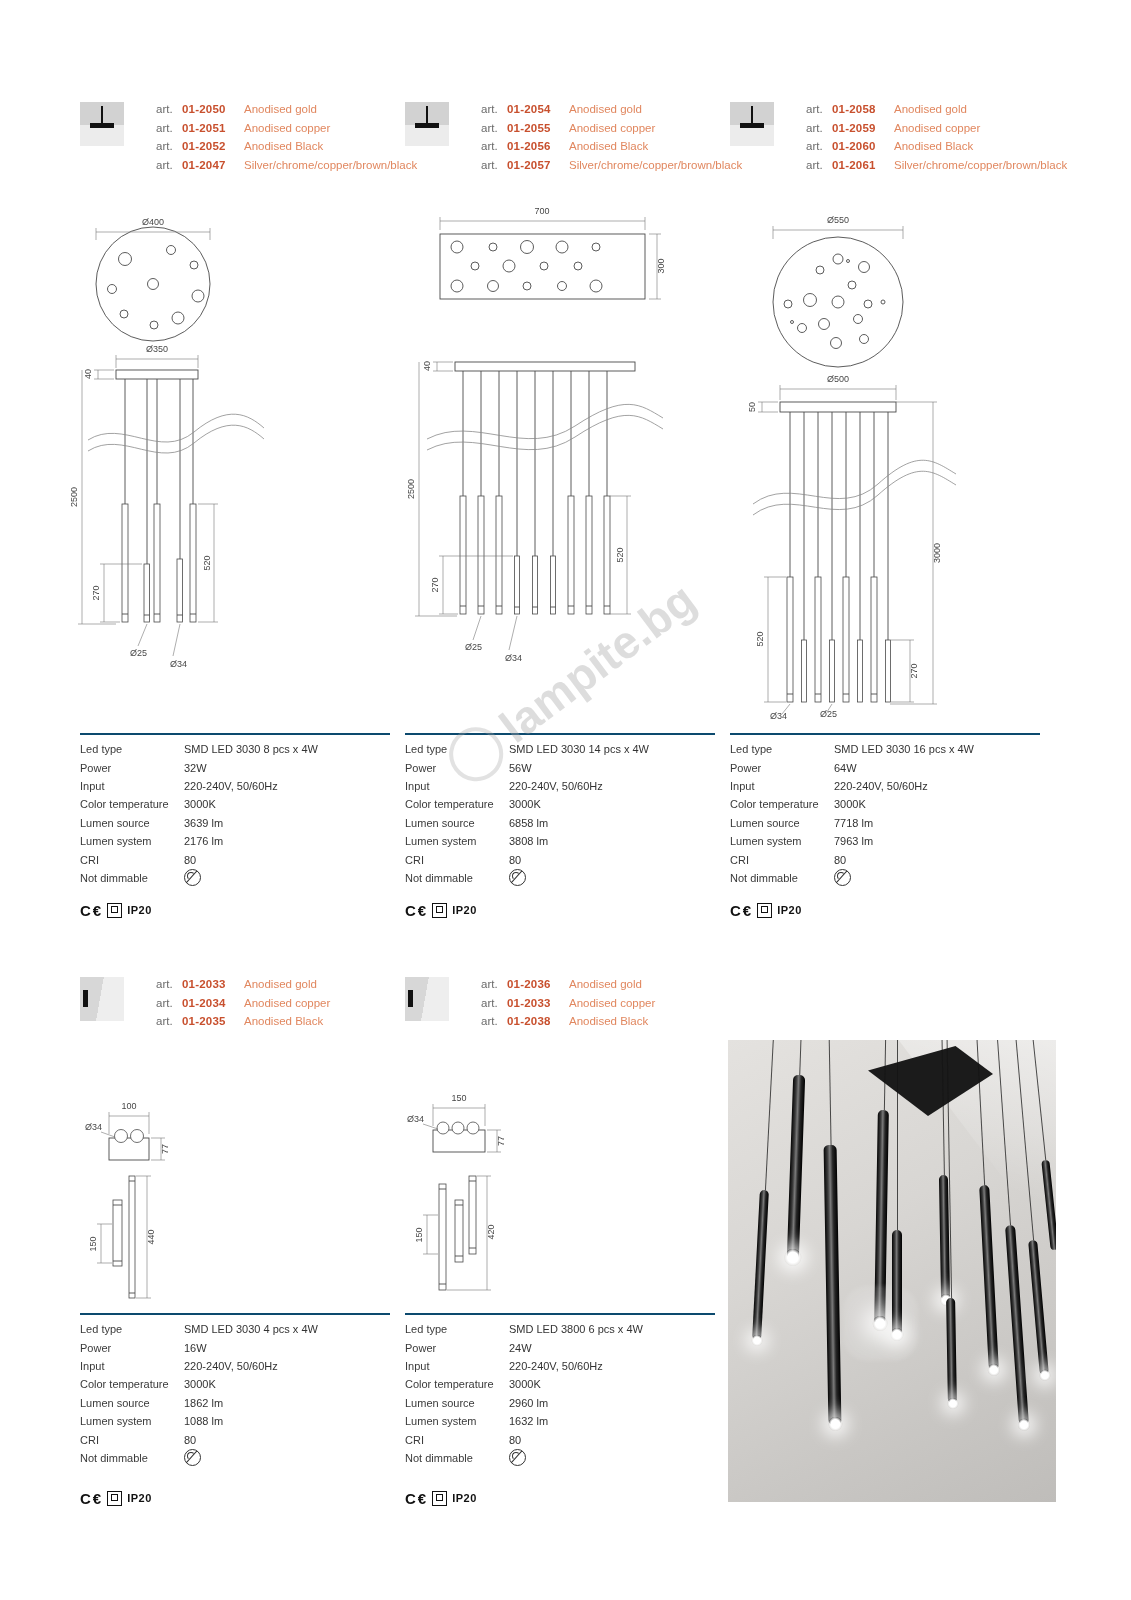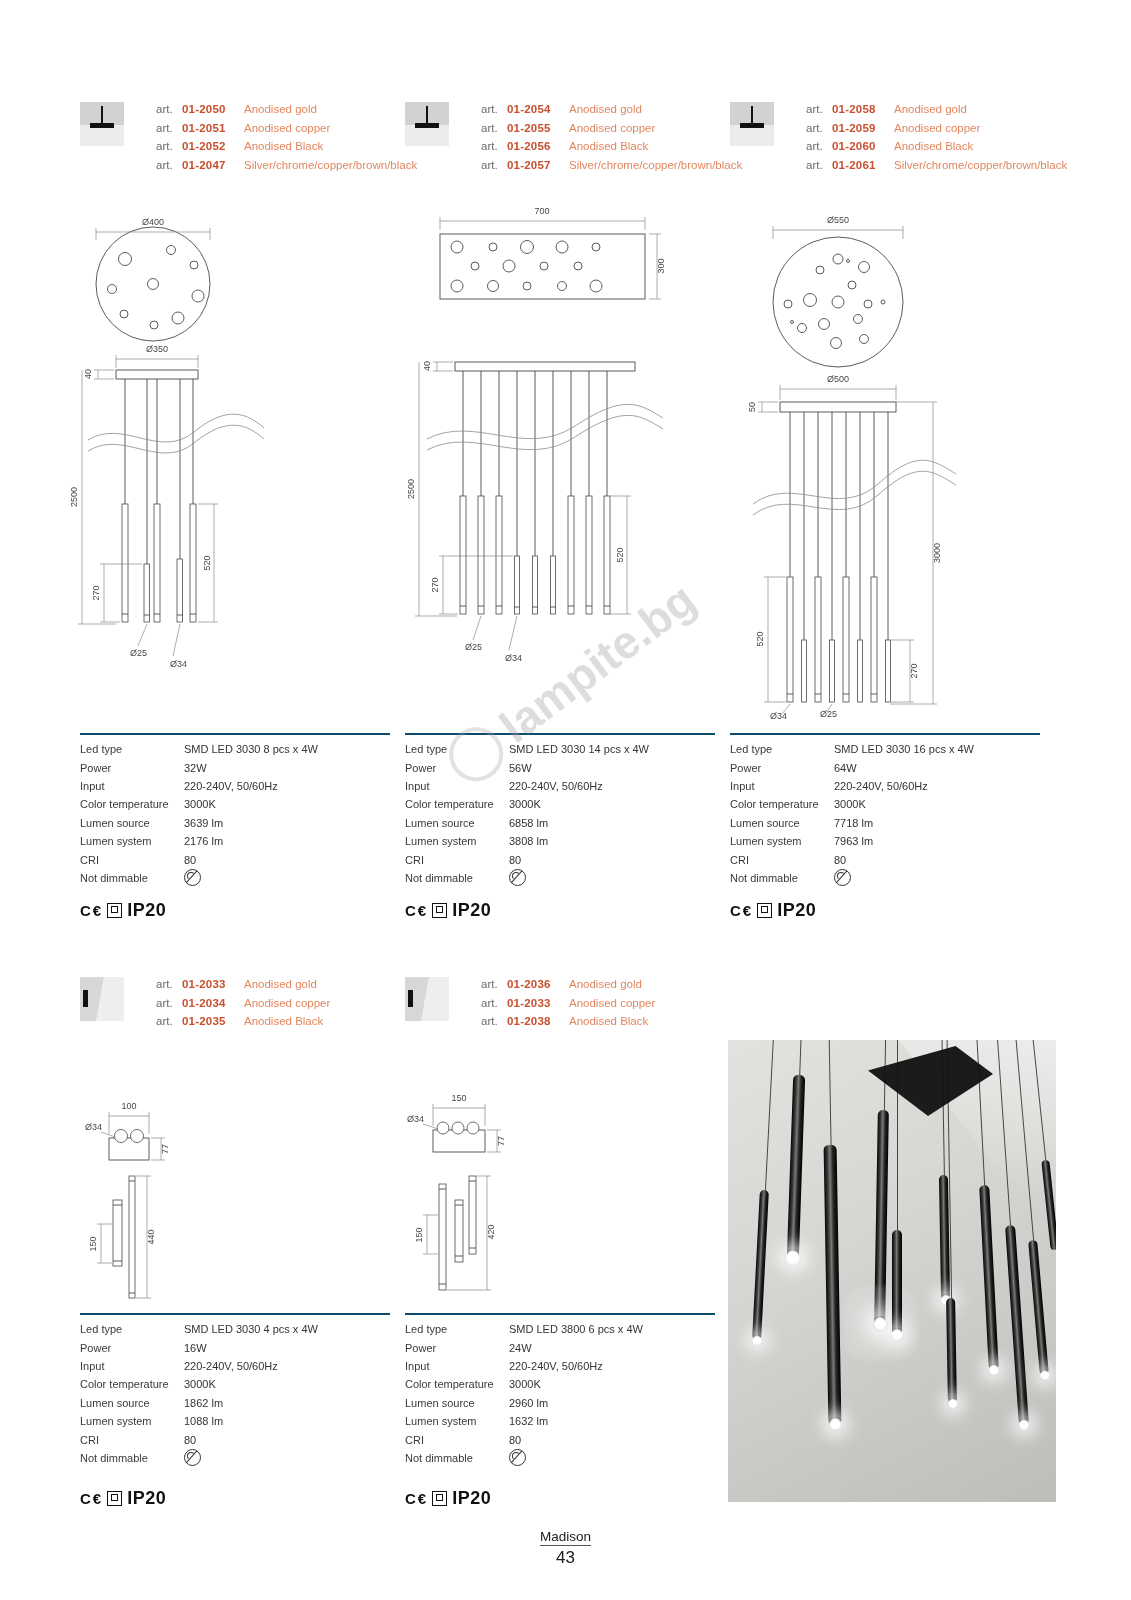--- a/index.html
+++ b/index.html
@@ -25,21 +25,21 @@
   .srow{display:flex;align-items:center;height:18.4px;font-size:11px;color:#3a3a3a;}
   .sl{width:104px;flex:0 0 104px;}
   .sv{color:#333;}
   .ndicon{position:relative;width:15px;height:15px;border:1.4px solid #333;border-radius:50%;display:inline-block;}
   .ndicon:before{content:"";position:absolute;left:6px;top:-1px;width:1.4px;height:16px;background:#333;transform:rotate(42deg);}
   .ndicon:after{content:"";position:absolute;left:2px;top:2px;width:6px;height:6px;border-radius:50%;border:1.2px solid #333;border-color:#333 transparent transparent #333;}
   .certs{position:absolute;display:flex;align-items:center;height:18px;}
   .cemark{font-size:15px;font-weight:bold;color:#111;letter-spacing:2px;}
   .dinsul{position:relative;width:13px;height:13px;border:1.6px solid #111;margin:0 5px 0 4px;display:inline-block;}
   .dinsul:before{content:"";position:absolute;left:2.5px;top:2.5px;width:5px;height:5px;border:1.3px solid #111;}
-  .ipmark{font-size:18px;font-weight:800;color:#111;letter-spacing:.5px;}
+  .ipmark{font-size:11px;font-weight:800;color:#111;letter-spacing:.5px;}
 
   
   .tdraw{position:absolute;}
   .tdraw svg{overflow:visible;}
   .geo{stroke:#4a4a4a;stroke-width:.9;fill:none;}
   .geo2{stroke:#4a4a4a;stroke-width:.8;fill:#fff;}
   .dim{stroke:#777;stroke-width:.6;fill:none;}
   .dt{font-size:9px;fill:#474747;}
   .brk{stroke:#8a8a8a;stroke-width:.8;fill:none;}
 
@@ -718,18 +718,14 @@
     <div class="tube" style="left:318px;top:120px;width:8px;height:90px;transform:rotate(-6deg);">
         <i class="cbl"></i>
       </div>
   </div>
 
   <div class="wm">
     <span class="wm-circle"></span>
     <span>lampite.bg</span>
   </div>
 
-  <div class="footer">
-    <div><span class="family">Madison</span></div>
-    <div class="pageno">43</div>
-  </div>
 
 </div>
 
 </body></html>

